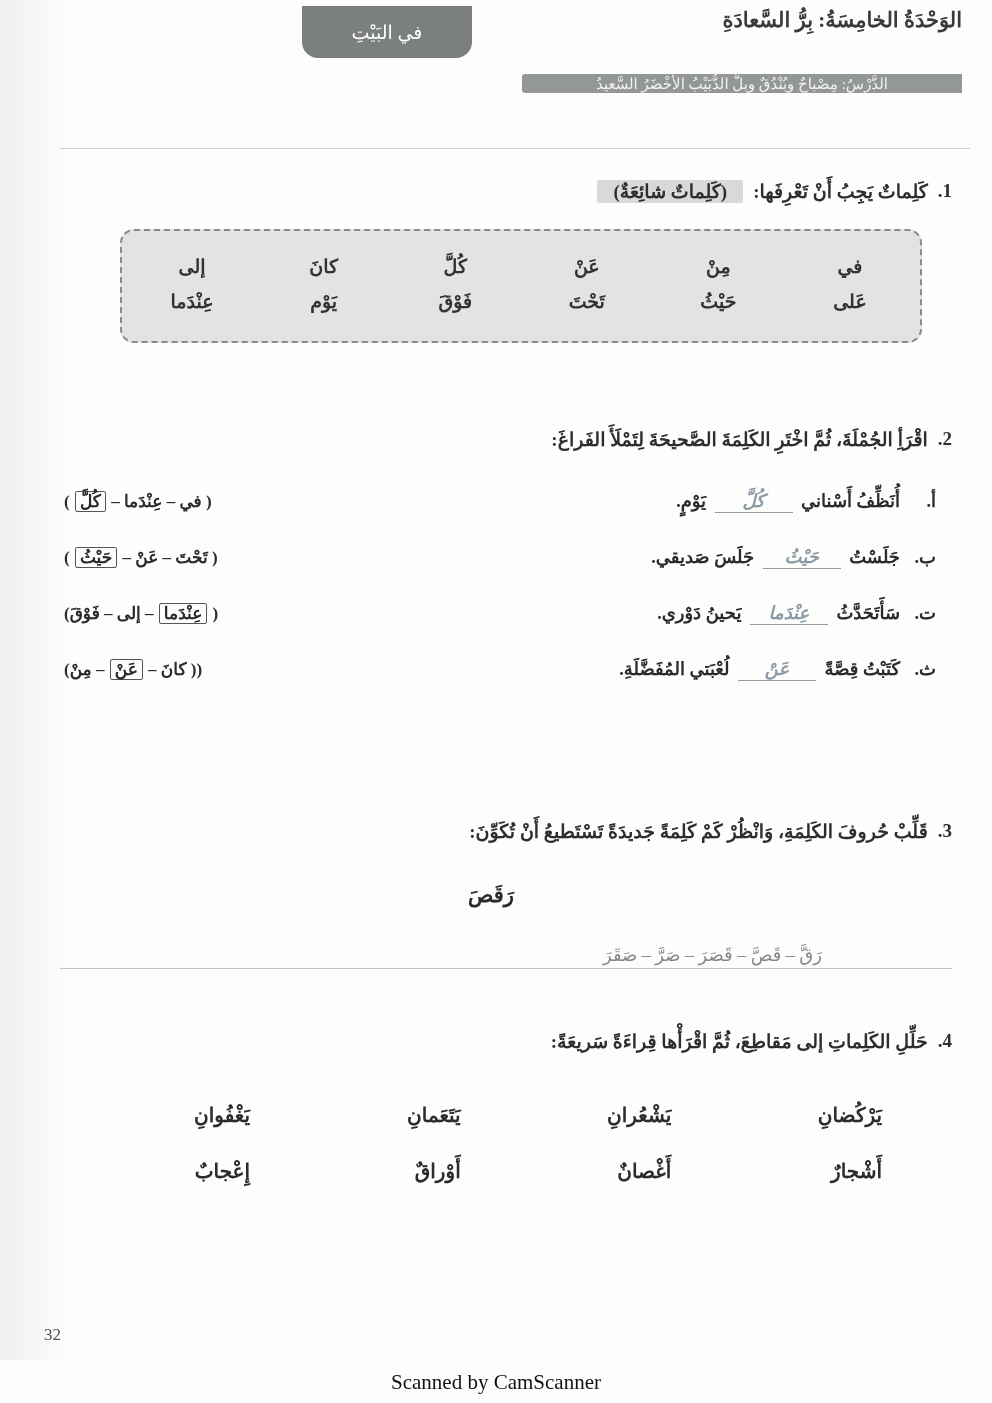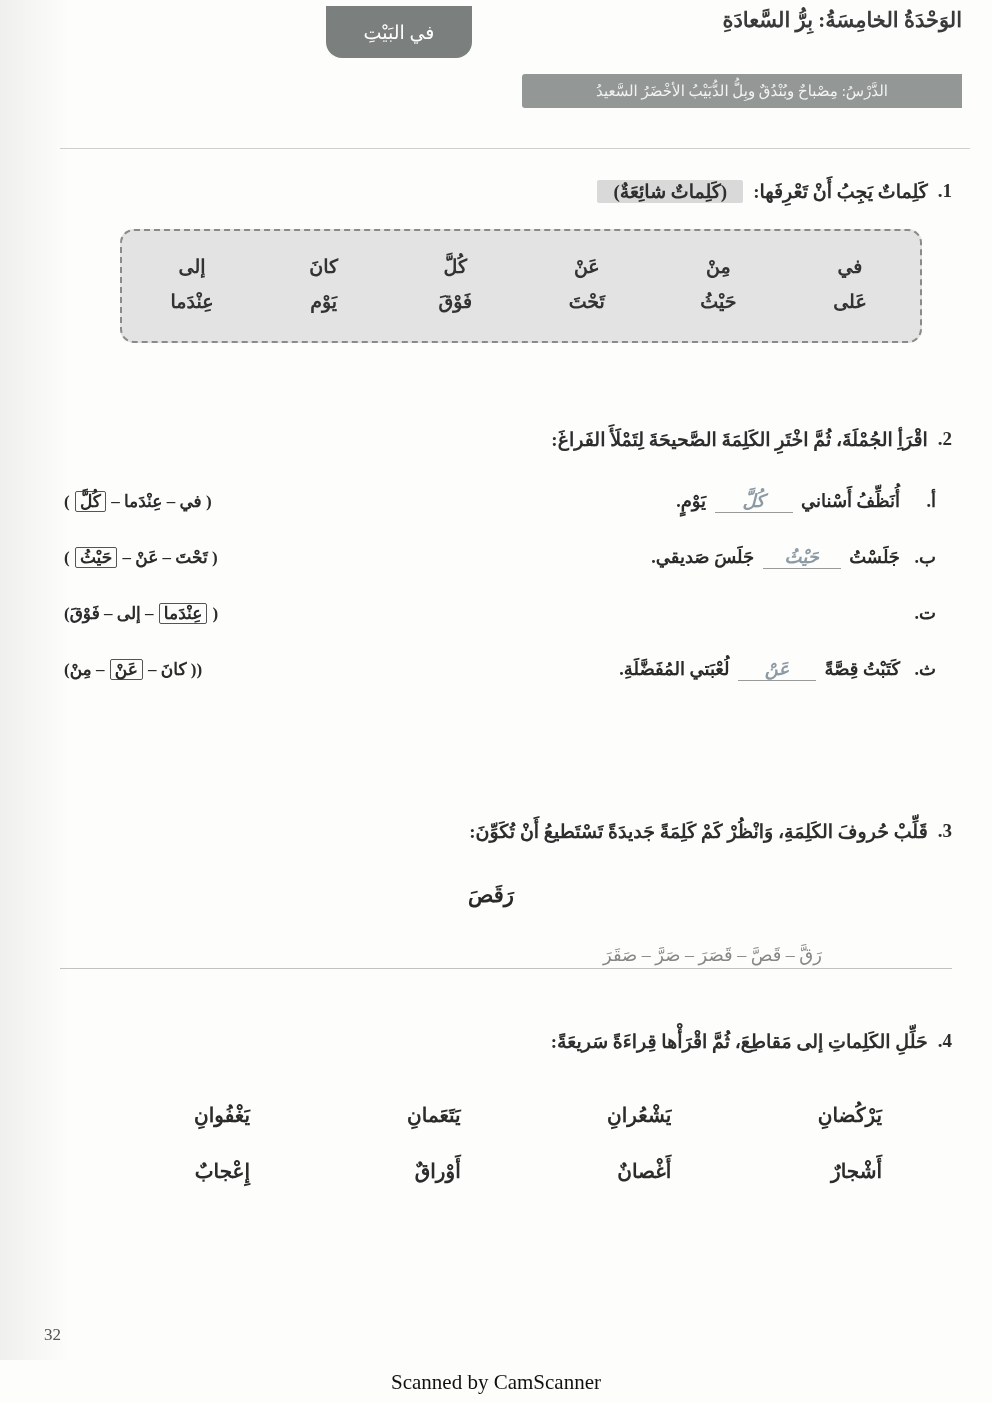--- a/index.html
+++ b/index.html
@@ -42,37 +42,37 @@
     top: 8px; right: 30px;
     font-size: 21px;
     font-weight: bold;
     color: #3a3a3a;
     letter-spacing: 0.5px;
   }
   .chip-house {
     position: absolute;
     top: 6px;
     right: 520px;
-    width: 146px;
+    width: 170px;
     height: 52px;
     background: #7b7f7d;
     border-radius: 0 0 16px 16px;
     color: #ffffff;
     font-size: 19px;
     display: flex;
     align-items: center;
     justify-content: center;
     margin-left: 10px;
   }
   .lesson-bar {
     position: absolute;
     top: 74px;
     right: 30px;
     width: 440px;
-    height: 34px;
+    height: 19px;
     background: #8c908e;
     border-radius: 3px 0 0 3px;
     color: #f2f2f2;
     font-size: 15px;
     display: flex;
     align-items: center;
     justify-content: center;
     opacity: 0.93;
   }
   .header-rule {
@@ -308,20 +308,25 @@
         <span class="q2-options">
           <span>( تَحْتَ –</span>
           <span>عَنْ –</span>
           <span class="opt-box">حَيْثُ</span>
           <span>)</span>
         </span>
       </div>
 
       <div class="q2-item">
         <span class="q2-label">ت.</span>
+        <span class="q2-sentence">
+          <span>سَأَتَحَدَّثُ</span>
+          <span class="blank-fill">عِنْدَما</span>
+          <span>يَحينُ دَوْري.</span>
+        </span>
         <span class="q2-options">
           <span>(</span>
           <span class="opt-box">عِنْدَما</span>
           <span>– إلى – فَوْقَ)</span>
         </span>
       </div>
 
       <div class="q2-item">
         <span class="q2-label">ث.</span>
         <span class="q2-sentence">

